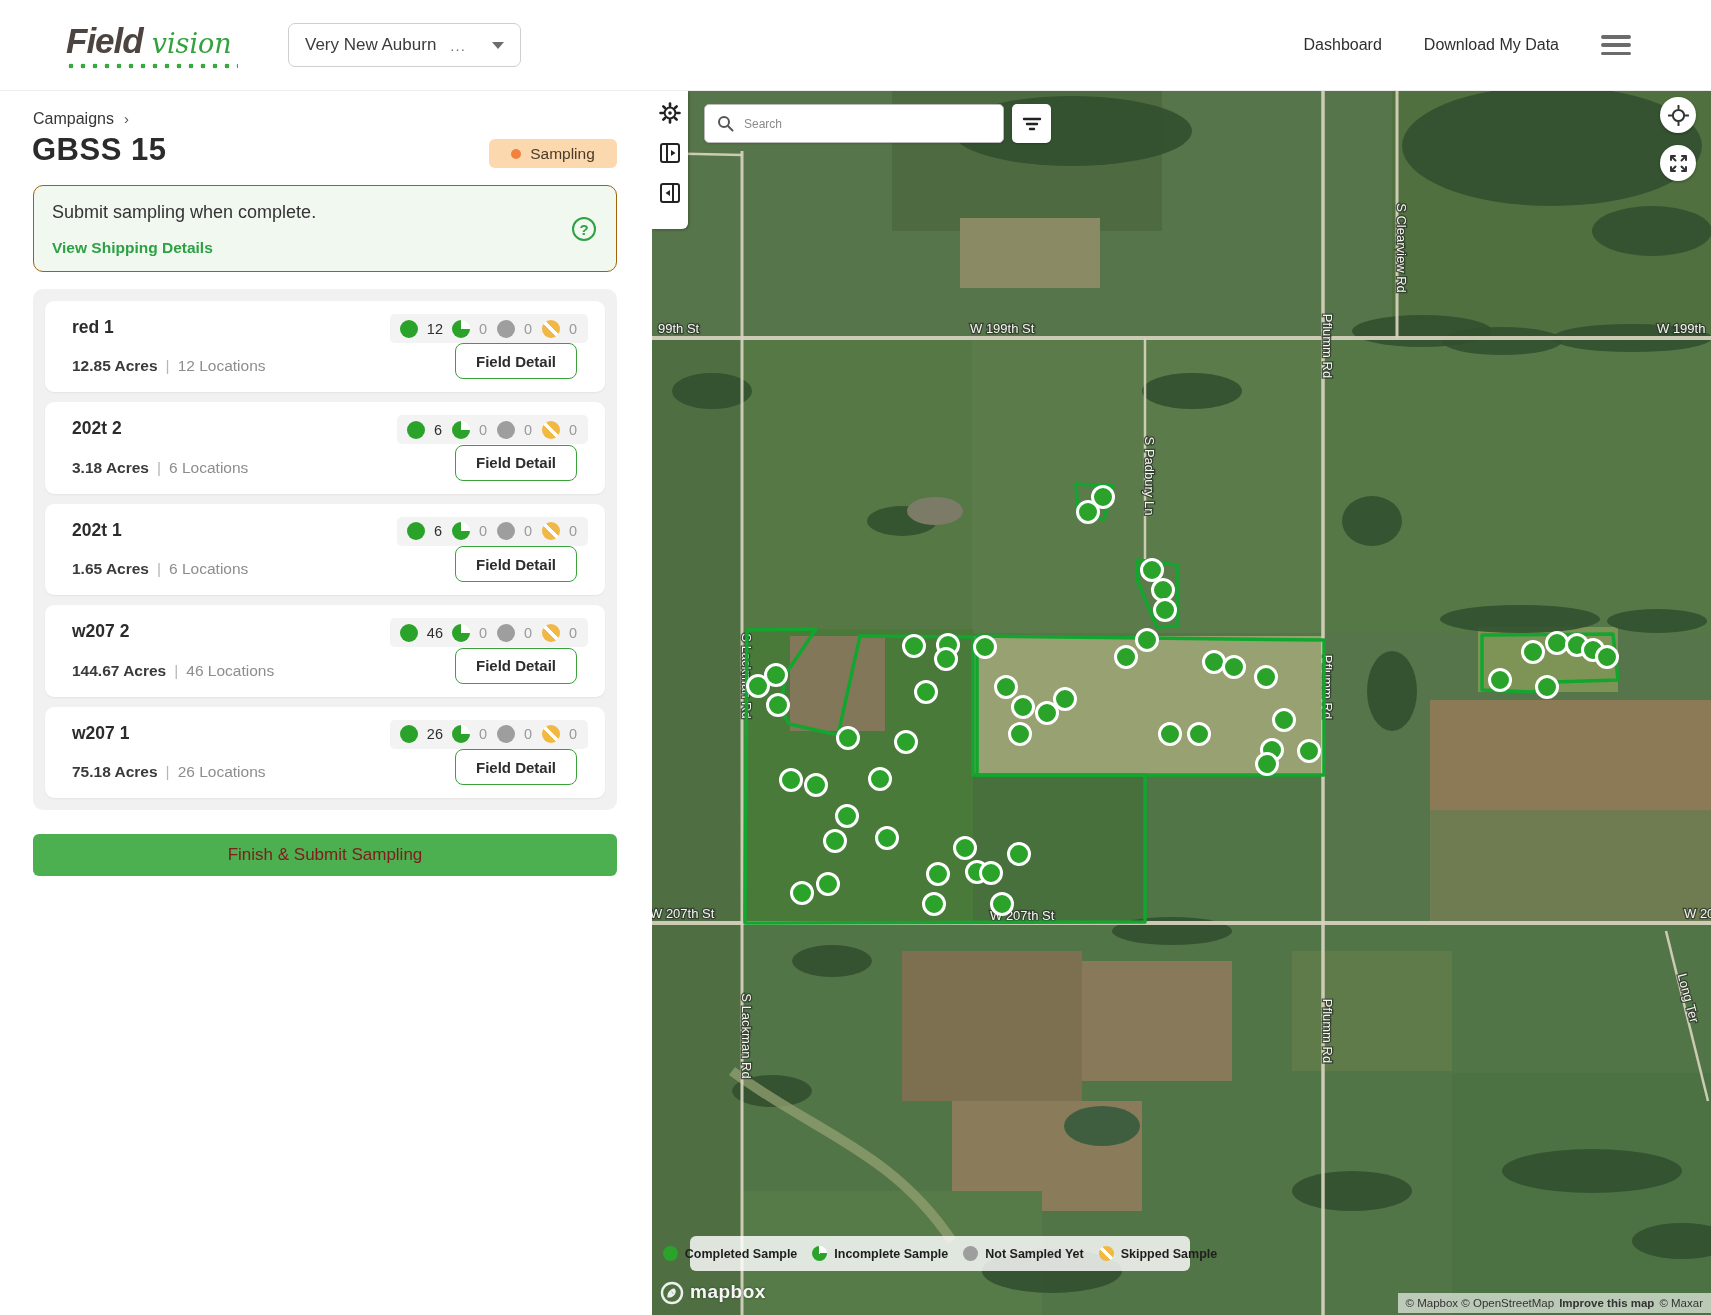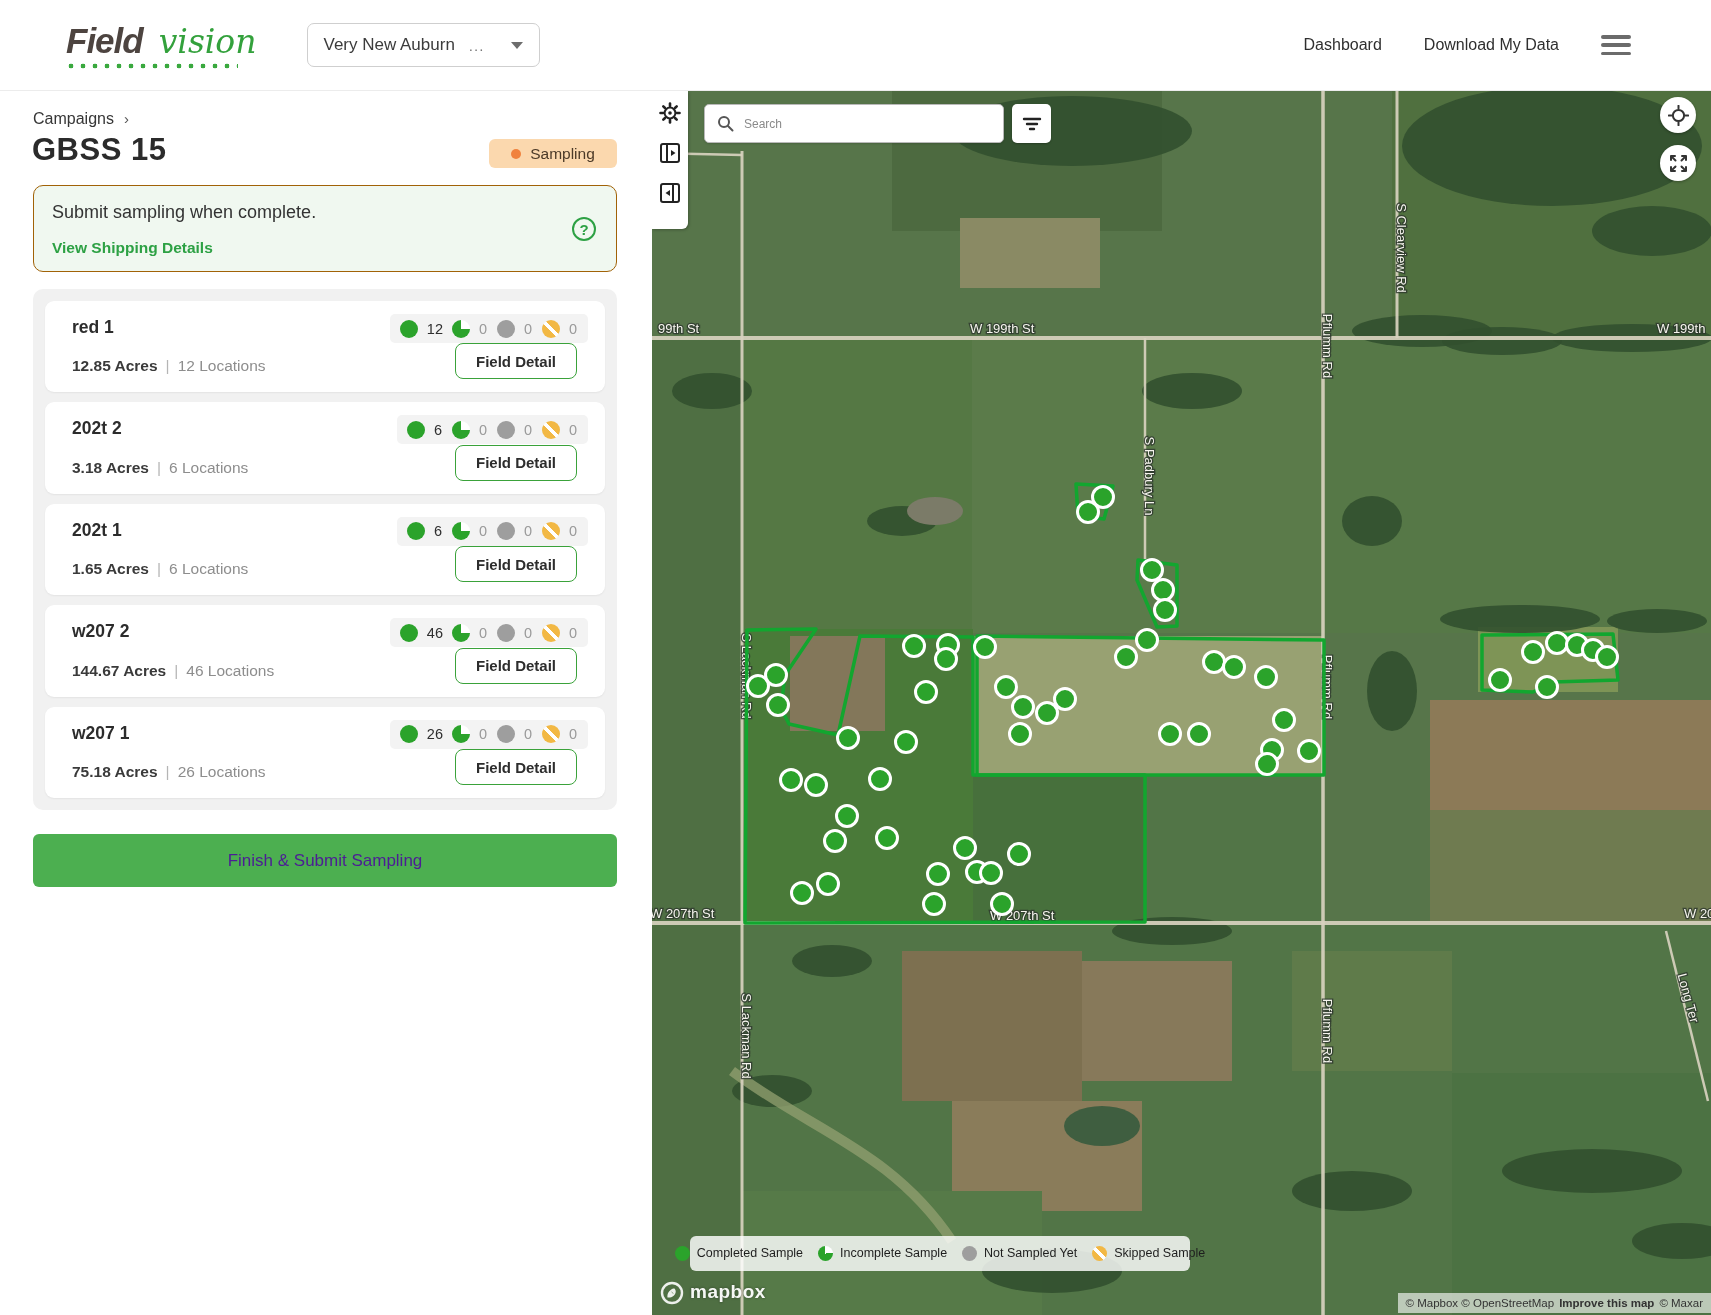--- a/index.html
+++ b/index.html
@@ -6,21 +6,21 @@
   html,body { width:1711px; height:1315px; overflow:hidden; background:#fff;
     font-family:"Liberation Sans", sans-serif; }
   #app { position:relative; width:1711px; height:1315px; }
 
   
   .header { position:absolute; top:0; left:0; width:1711px; height:91px; background:#fff;
     border-bottom:1px solid #ececec; display:flex; align-items:center; z-index:30; }
   .logo { margin-left:66px; display:flex; flex-direction:column; cursor:pointer; }
   .logo-row { display:flex; align-items:baseline; }
   .logo-field { font-size:35px; font-weight:800; font-style:italic; color:#4d4440; letter-spacing:-1px; }
-  .logo-vision { font-family:"DejaVu Serif", serif; font-style:italic; font-size:33px; color:#33a13c; margin-left:16px; }
+  .logo-vision { font-family:"DejaVu Serif", serif; font-style:italic; font-size:27px; color:#33a13c; margin-left:9px; }
   .logo-dots { margin-top:2px; height:6px; width:172px;
     background:radial-gradient(circle 2.4px at 5px 3px, #3aa93f 2.3px, transparent 2.6px);
     background-size:12px 6px; background-repeat:repeat-x; }
   .org-select { margin-left:50px; width:233px; height:44px; border:1px solid #cfcfcf; border-radius:7px;
     background:#fff; display:flex; align-items:center; padding:0 16px; cursor:pointer; }
   .org-name { font-size:17px; color:#3c3c3c; white-space:nowrap; }
   .org-ellipsis { font-size:15px; color:#777; margin-left:14px; letter-spacing:1px; }
   .org-caret { margin-left:auto; width:0; height:0; border-left:6px solid transparent;
     border-right:6px solid transparent; border-top:7px solid #6d6d6d; }
   .header-spacer { flex:1; }
@@ -61,22 +61,22 @@
   .sdot.incomplete { background:conic-gradient(#fff 0 90deg, #2ba32b 90deg 360deg); }
   .sdot.notsampled { background:#9e9e9e; }
   .sdot.skipped { background:linear-gradient(45deg, transparent 0 42%, #fff 42% 58%, transparent 58% 100%), #f2b844; }
   .card-meta { position:absolute; bottom:17px; left:27px; font-size:15.5px; color:#8d8d8d; }
   .card-meta .acres { font-weight:700; color:#3a3a3a; }
   .card-meta .sep { margin:0 8px; color:#b5b5b5; }
   .detail-btn { position:absolute; bottom:13px; right:28px; width:122px; height:36px; background:#fff;
     border:1.5px solid #3aa23a; border-radius:8px; font-size:15px; font-weight:600; color:#2d2d2d;
     display:flex; align-items:center; justify-content:center; cursor:pointer;
     font-family:"Liberation Sans", sans-serif; }
-  .submit-btn { position:absolute; top:743px; left:33px; width:584px; height:53px; background:var(--accent,#4caf50);
-    border:none; border-radius:6px; color:#4c1d95; font-size:17px; display:flex; align-items:center;
+  .submit-btn { position:absolute; top:743px; left:33px; width:584px; height:42px; background:var(--accent,#4caf50);
+    border:none; border-radius:6px; color:#7f1d1d; font-size:17px; display:flex; align-items:center;
     justify-content:center; cursor:pointer; font-family:"Liberation Sans", sans-serif; }
 
   
   .map { position:absolute; top:91px; left:652px; width:1059px; height:1224px; overflow:hidden; background:#57754a; }
   #map-svg { position:absolute; top:0; left:0; }
   .map-label { font-size:13px; fill:#f6f5ee; paint-order:stroke; stroke:rgba(45,55,45,0.8); stroke-width:2.6px;
     font-family:"Liberation Sans", sans-serif; }
 
   .tool-strip { position:absolute; top:0; left:0; width:36px; height:138px; background:#fff;
     border-radius:0 0 6px 0; box-shadow:1px 1px 3px rgba(0,0,0,0.25); display:flex; flex-direction:column;
@@ -94,21 +94,21 @@
     justify-content:center; cursor:pointer; z-index:10; border:none; }
   .round-btn { position:absolute; width:36px; height:36px; border-radius:50%; background:#fff; border:none;
     box-shadow:0 1px 3px rgba(0,0,0,0.3); display:flex; align-items:center; justify-content:center;
     cursor:pointer; z-index:10; }
   .locate-btn { top:6px; left:1008px; }
   .fullscreen-btn { top:54px; left:1008px; }
 
   .legend { position:absolute; top:1145px; left:38px; width:500px; height:35px;
     background:rgba(255,255,255,0.82); border-radius:6px; display:flex; align-items:center;
     justify-content:center; gap:15px; z-index:10; }
-  .legend-item { display:flex; align-items:flex-start; gap:7px; }
+  .legend-item { display:flex; align-items:center; gap:7px;font-weight:bold; }
   .legend-item .sdot { width:15px; height:15px; }
   .legend-item .lbl { font-size:12.5px; color:#1e1e1e; white-space:nowrap; }
 
   .mapbox-logo { position:absolute; top:1190px; left:8px; display:flex; align-items:flex-start; gap:6px;
     z-index:10; opacity:0.95; cursor:pointer; }
   .mapbox-logo .word { color:#fff; font-size:19px; font-weight:700; letter-spacing:0.5px;
     text-shadow:0 0 3px rgba(0,0,0,0.45); }
   .attribution { position:absolute; top:1202px; right:0; height:20px; background:rgba(255,255,255,0.62);
     display:flex; align-items:center; padding:0 8px; gap:5px; font-size:11.5px; color:#333; z-index:10; }
   .attribution .improve { font-weight:700; cursor:pointer; }

